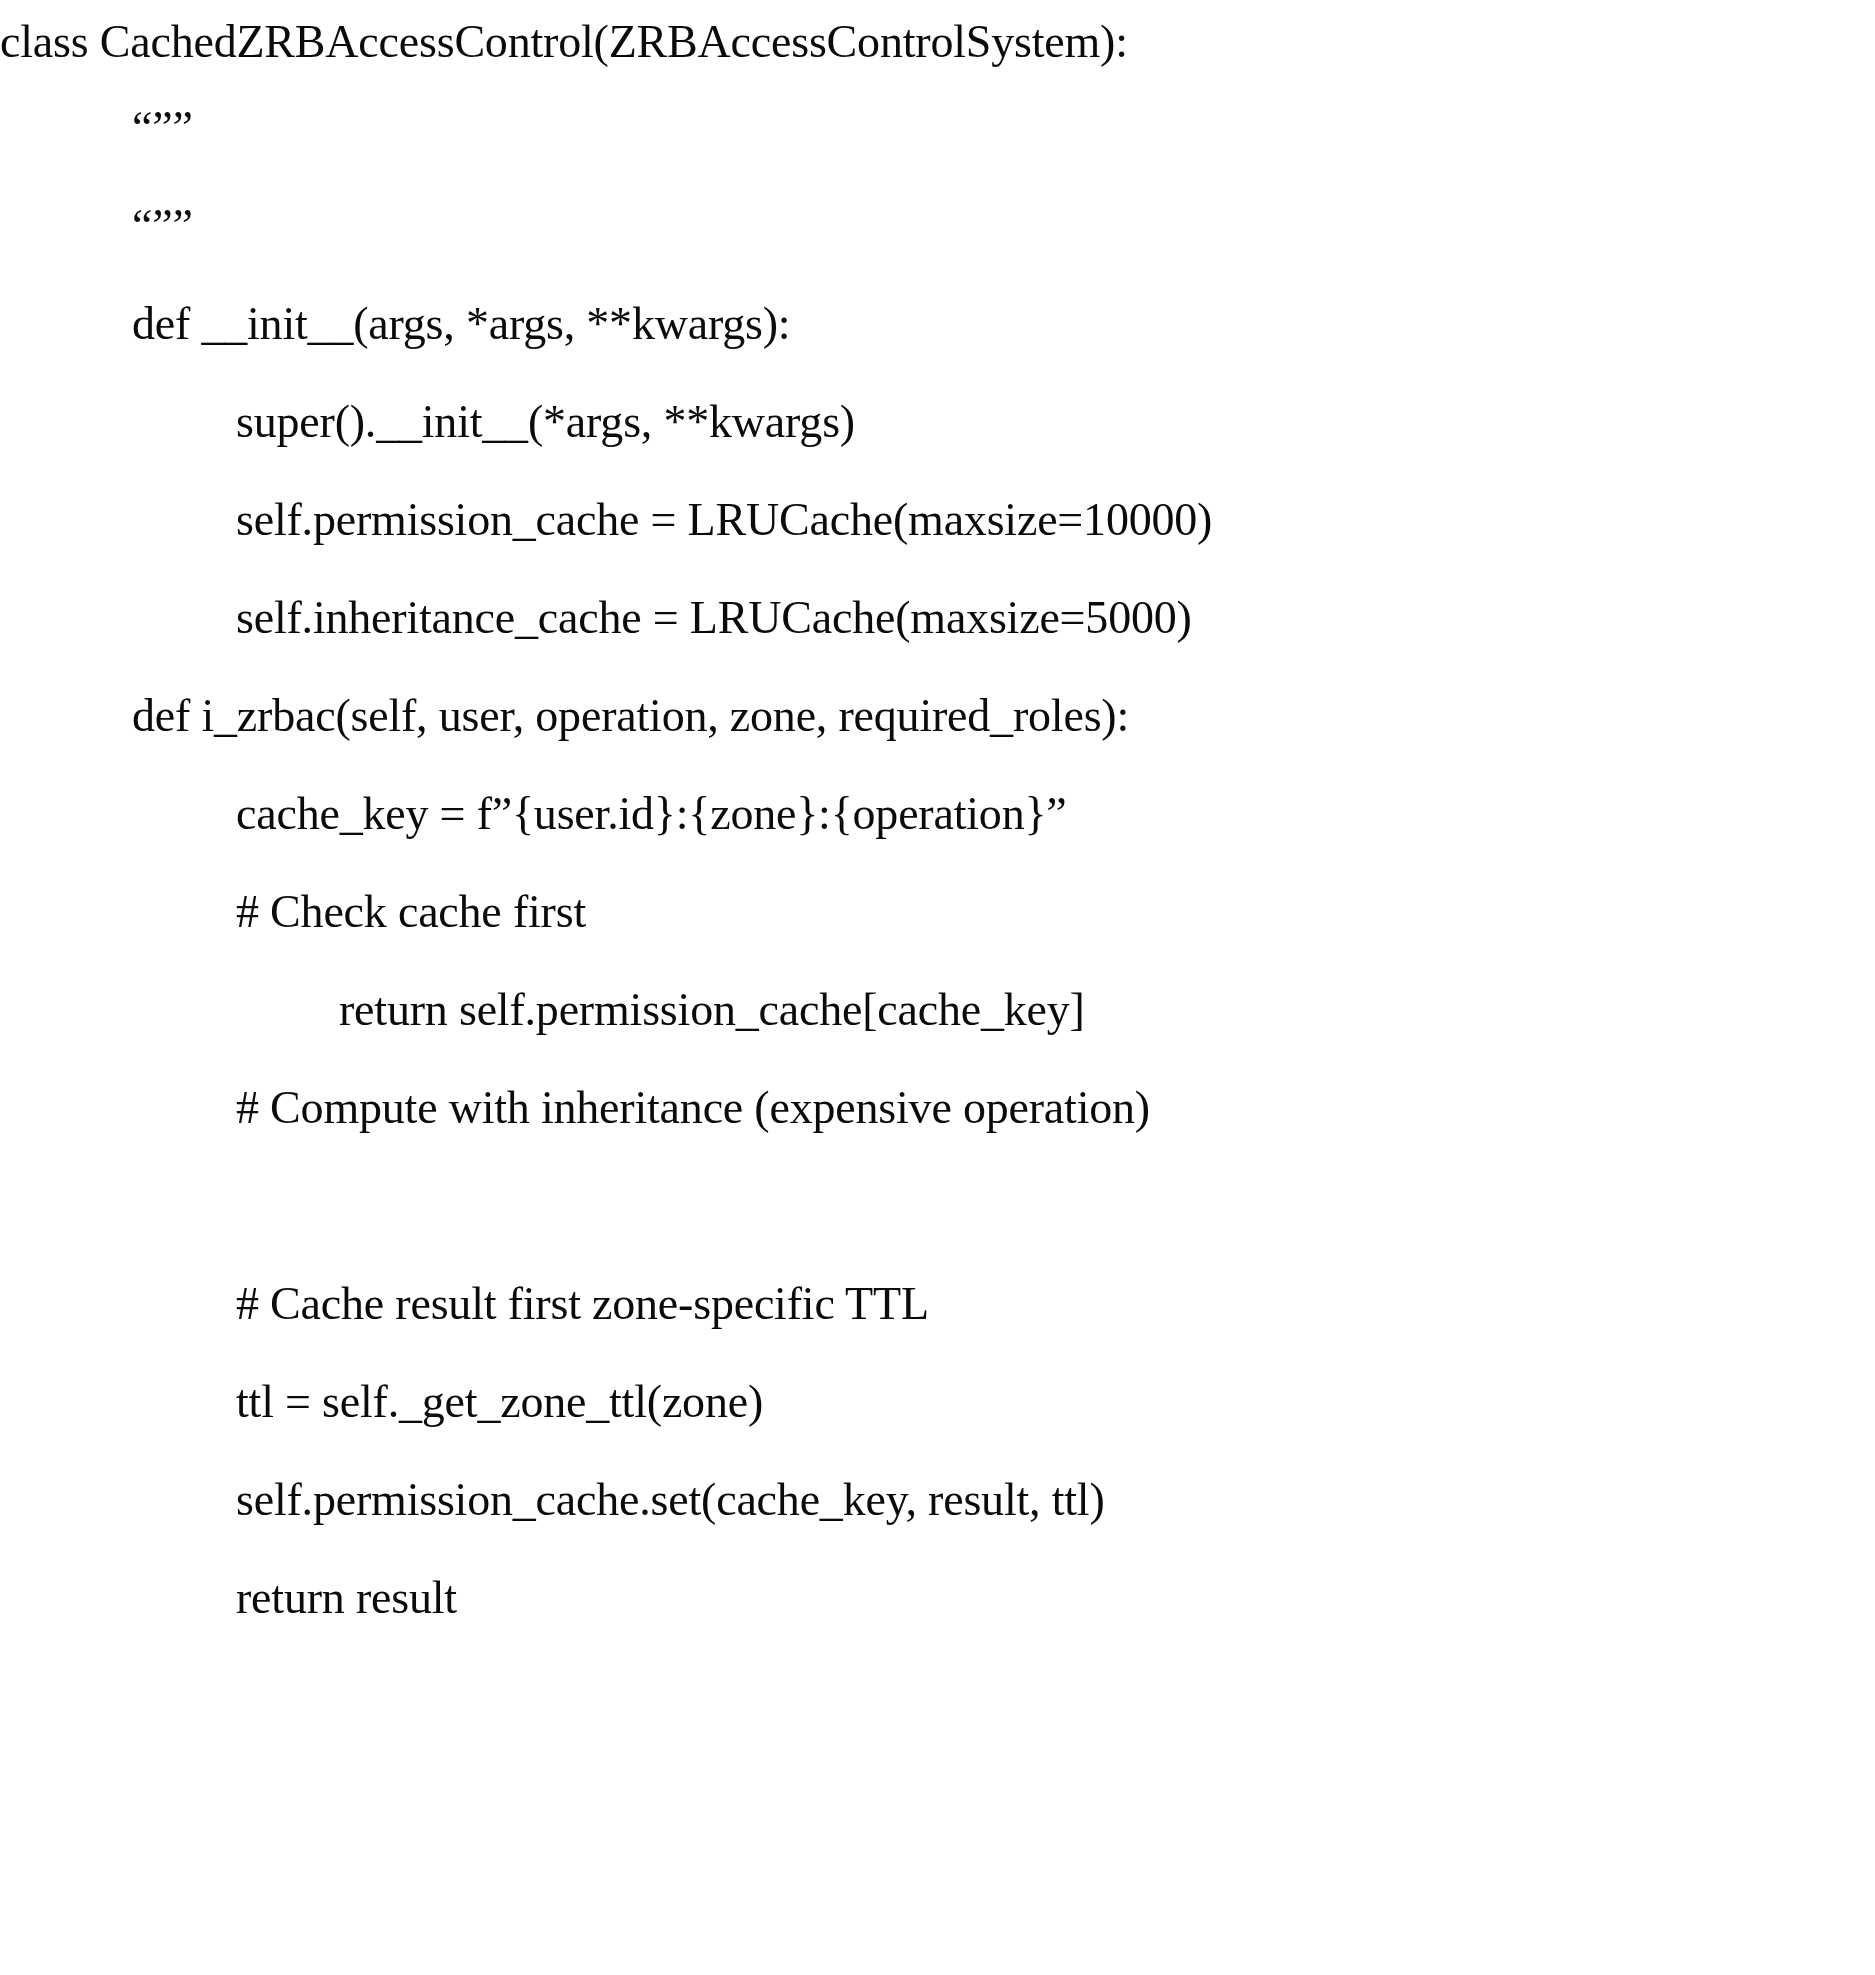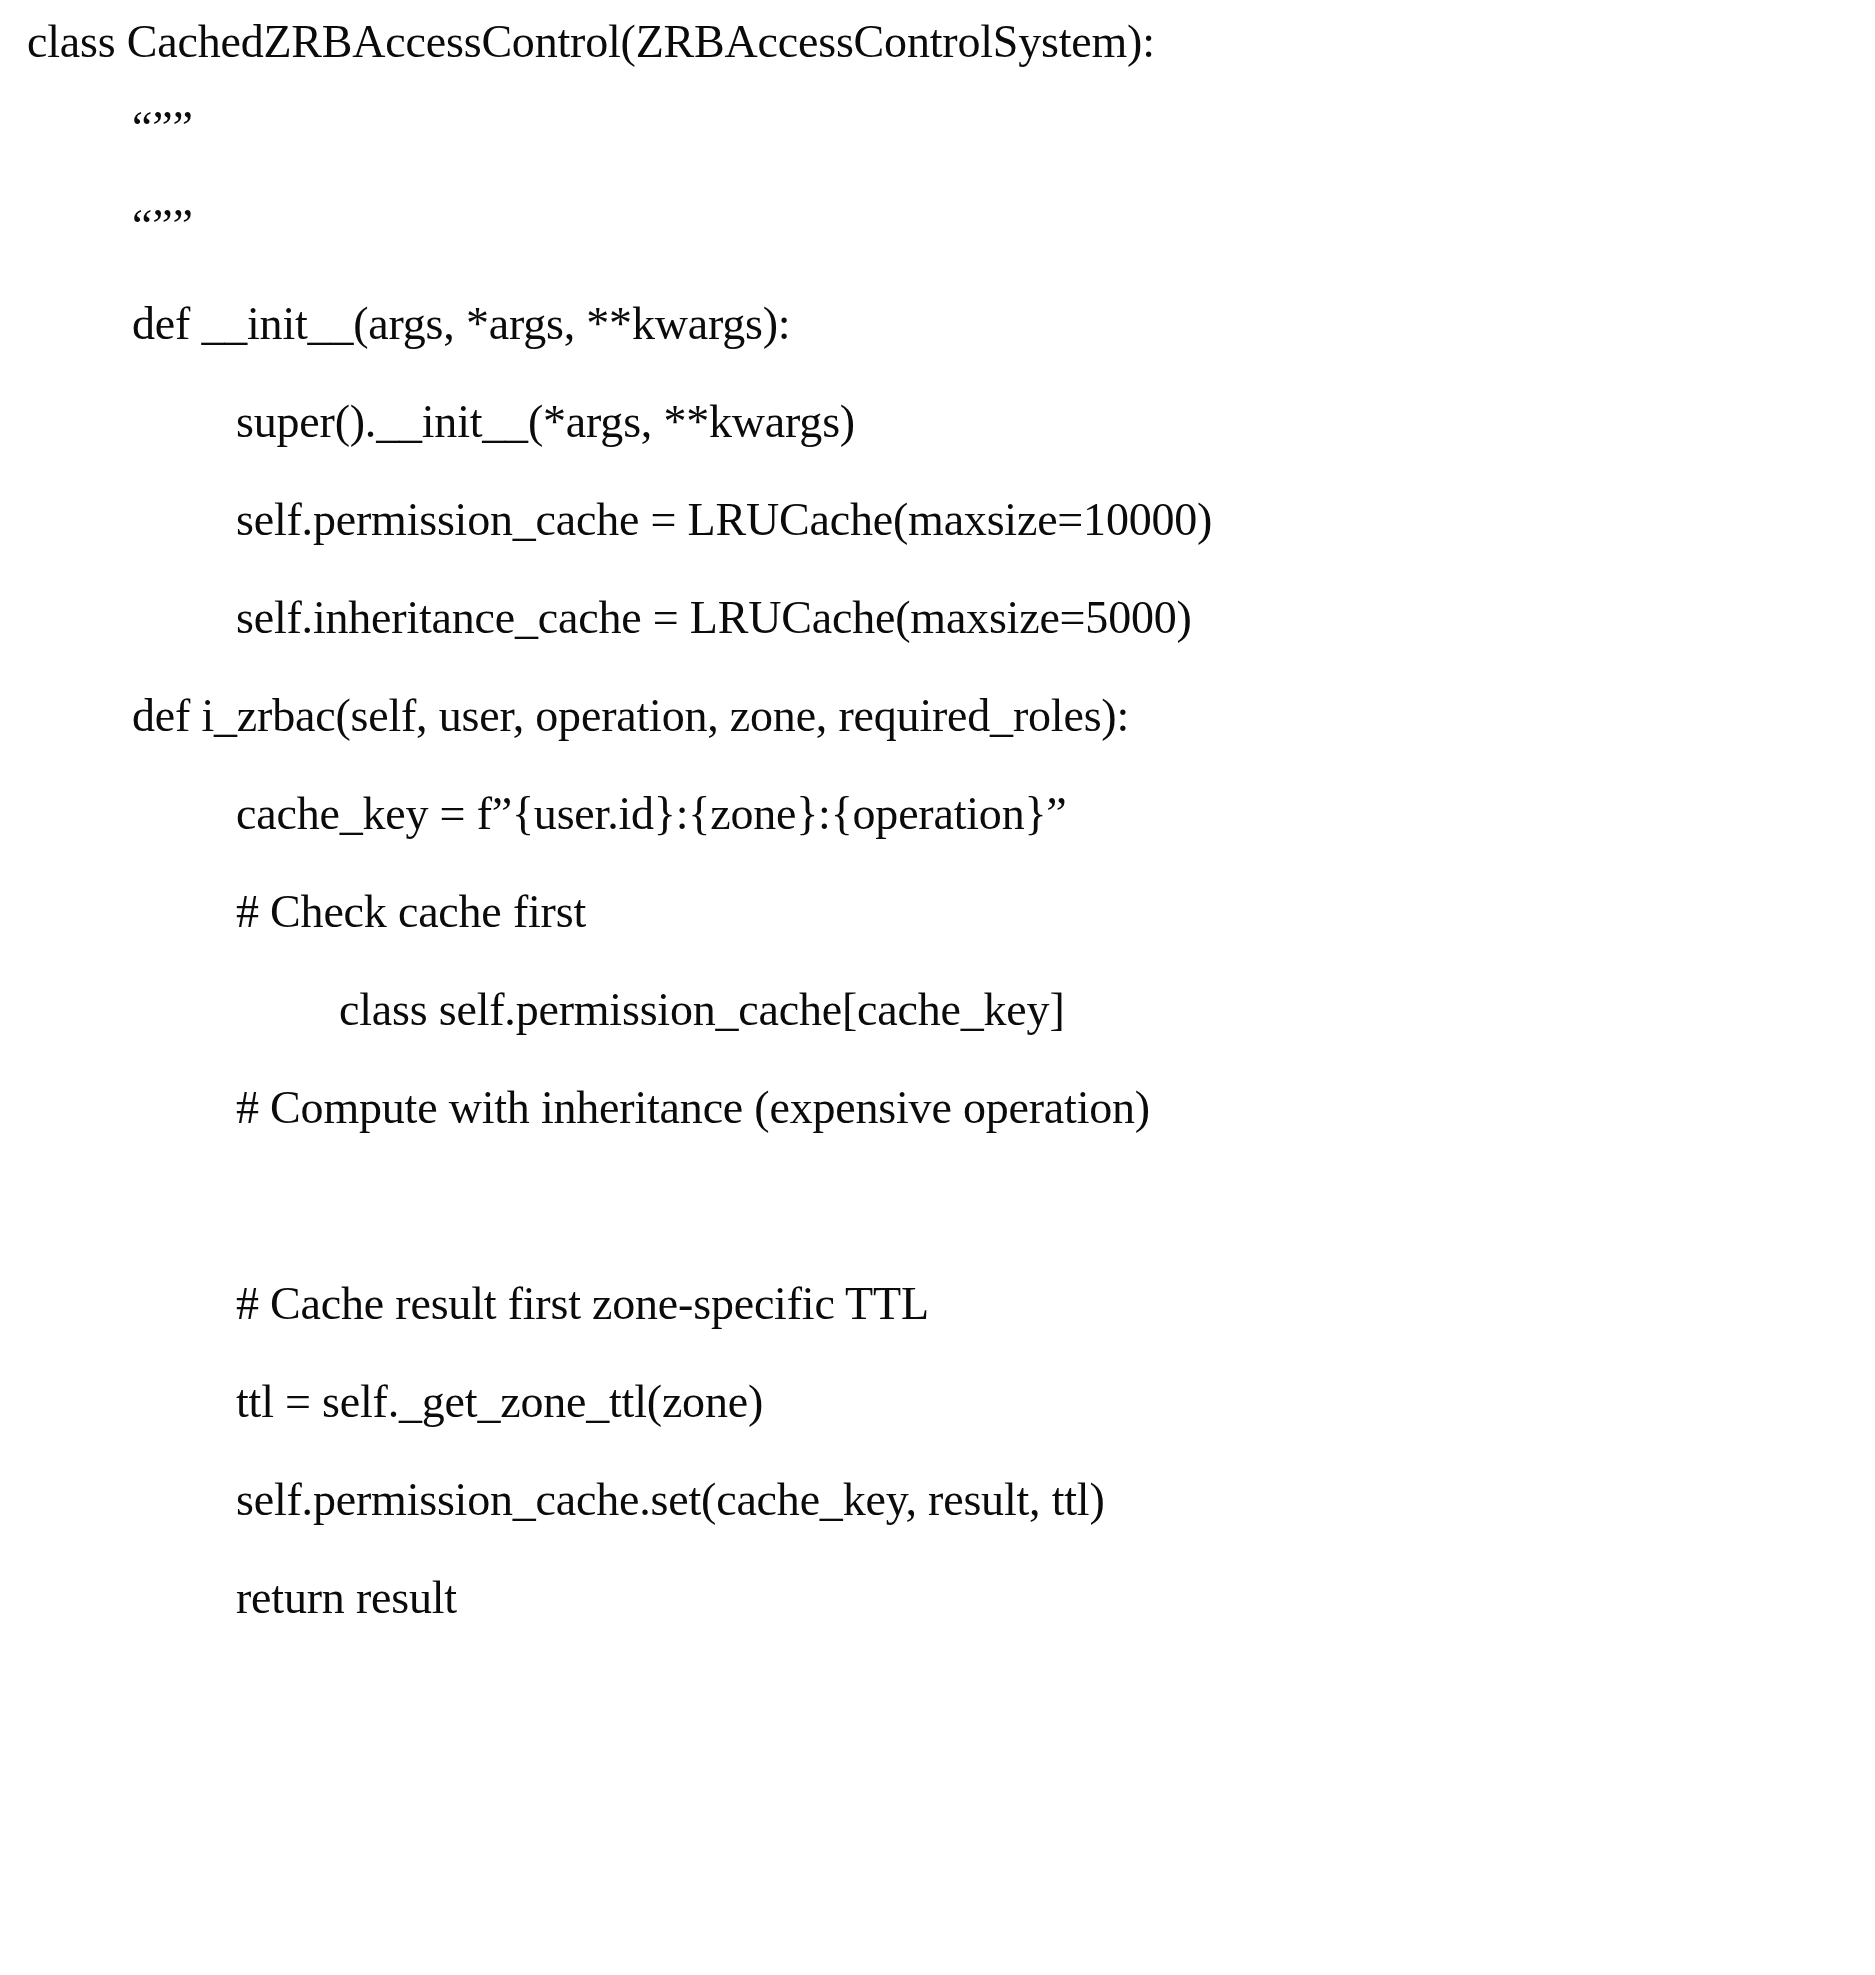--- a/index.html
+++ b/index.html
@@ -27,21 +27,21 @@
     line-height: 98px;
     height: 98px;
     white-space: pre;
     letter-spacing: -0.2px;
     color: #0b0b0b;
   }
   .code-line.blank {
     height: 98px;
   }
   
-  .ind-0 { padding-left: 27px; }
+  .ind-0 { }
   .ind-1 { padding-left: 132px; }
   .ind-2 { padding-left: 236px; }
   .ind-3 { padding-left: 339px; }
 
   
   .code-line.first {
     line-height: 84px;
     height: 79px;
   }
 </style>
@@ -52,21 +52,21 @@
     <div class="code-line ind-0 first">class CachedZRBAccessControl(ZRBAccessControlSystem):</div>
     <div class="code-line ind-1">“””</div>
     <div class="code-line ind-1">“””</div>
     <div class="code-line ind-1">def __init__(args, *args, **kwargs):</div>
     <div class="code-line ind-2">super().__init__(*args, **kwargs)</div>
     <div class="code-line ind-2">self.permission_cache = LRUCache(maxsize=10000)</div>
     <div class="code-line ind-2">self.inheritance_cache = LRUCache(maxsize=5000)</div>
     <div class="code-line ind-1">def i_zrbac(self, user, operation, zone, required_roles):</div>
     <div class="code-line ind-2">cache_key = f”{user.id}:{zone}:{operation}”</div>
     <div class="code-line ind-2"># Check cache first</div>
-    <div class="code-line ind-3">class self.permission_cache[cache_key]</div>
+    <div class="code-line ind-3">return self.permission_cache[cache_key]</div>
     <div class="code-line ind-2"># Compute with inheritance (expensive operation)</div>
     <div class="code-line ind-2 blank"></div>
     <div class="code-line ind-2"># Cache result first zone-specific TTL</div>
     <div class="code-line ind-2">ttl = self._get_zone_ttl(zone)</div>
     <div class="code-line ind-2">self.permission_cache.set(cache_key, result, ttl)</div>
     <div class="code-line ind-2">return result</div>
   </div>
 
 
 </body></html>

